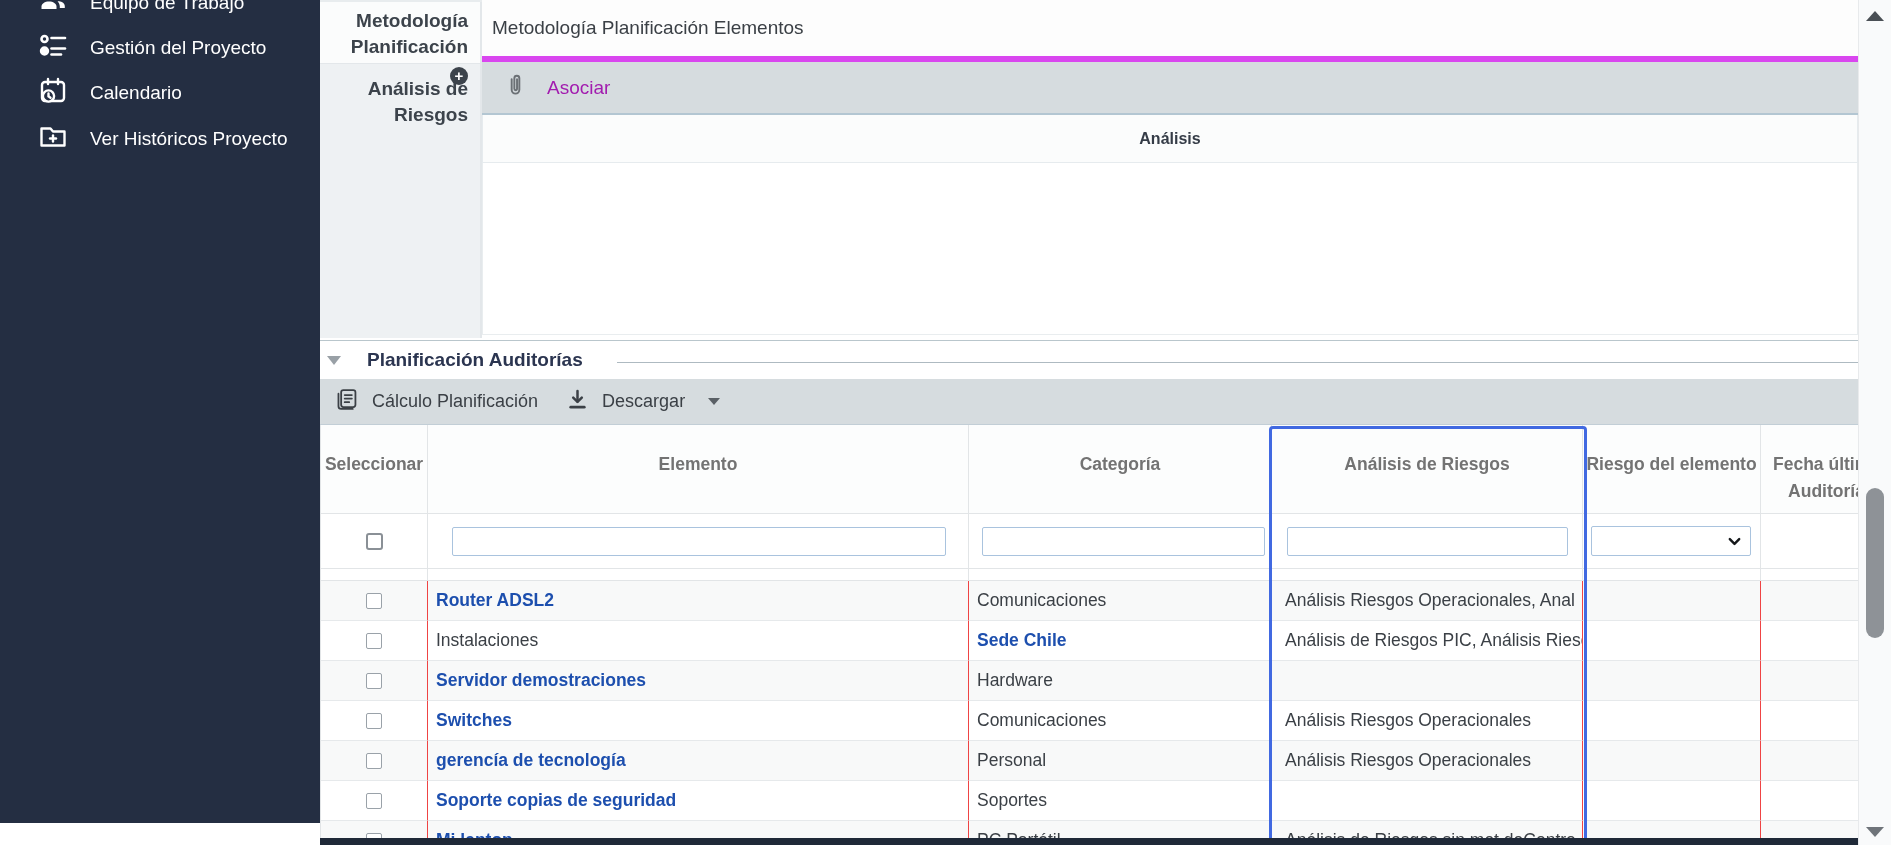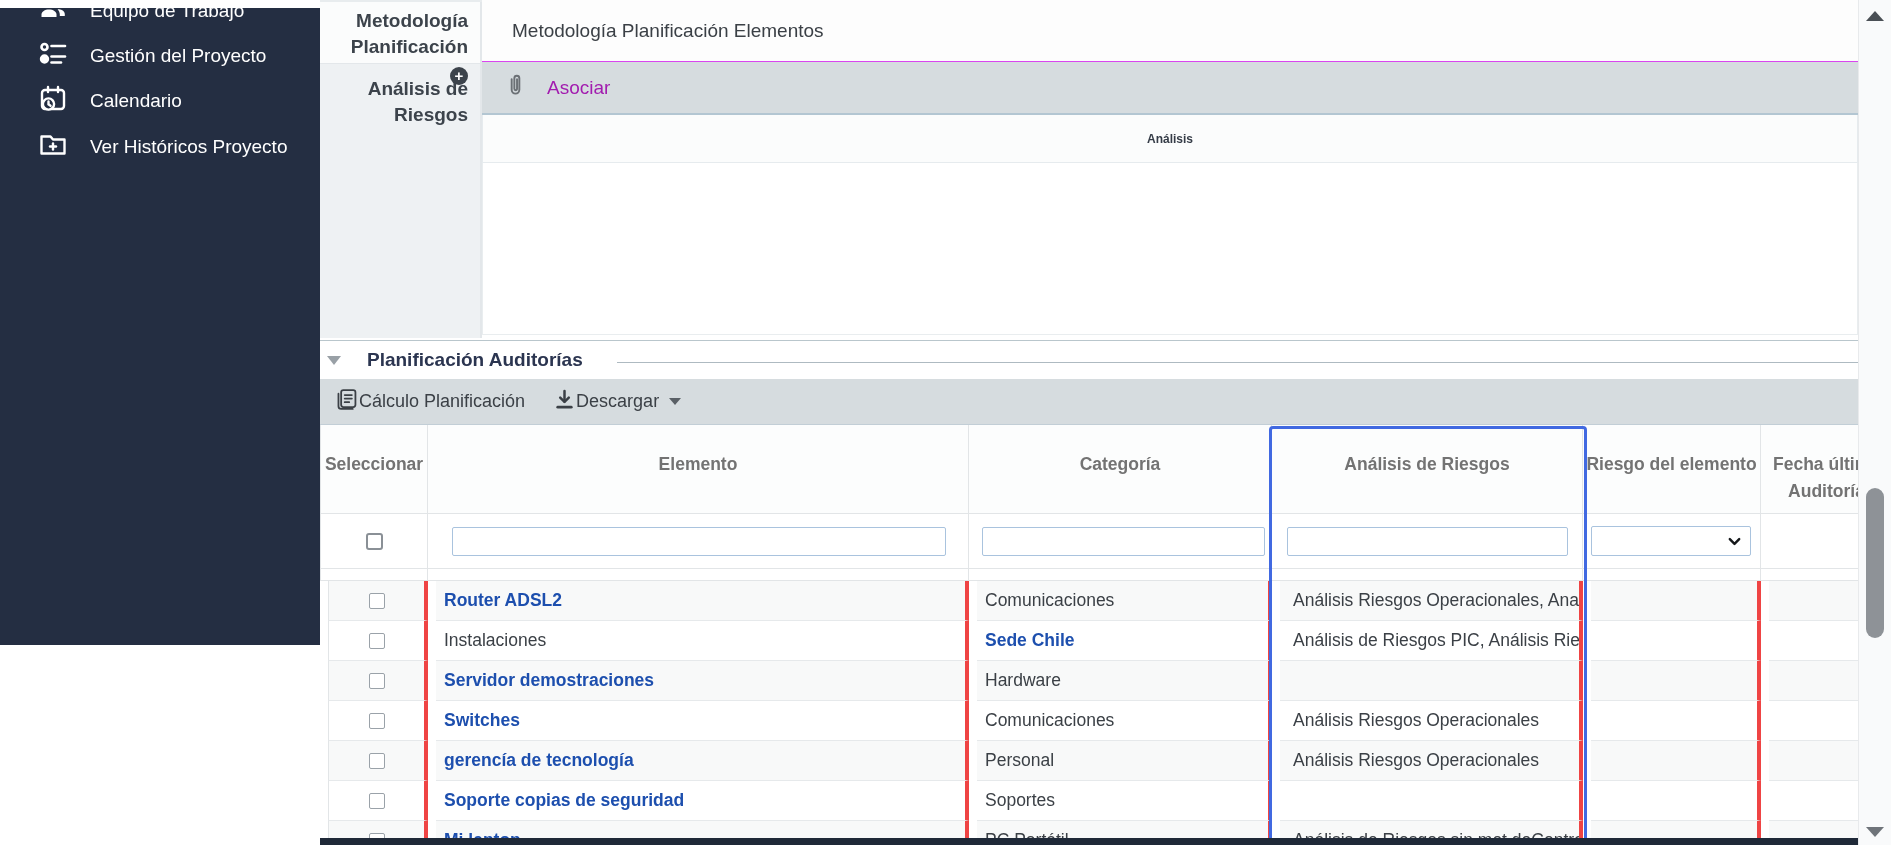--- a/index.html
+++ b/index.html
@@ -1,57 +1,57 @@
 <!DOCTYPE html>
 <html><head>
 <meta charset="utf-8">
 <style>
   * { margin:0; padding:0; box-sizing:border-box; }
   html,body { background:#fff; }
   body { font-family:"Liberation Sans", sans-serif; }
   .screen { position:relative; width:1891px; height:845px; background:#fff; overflow:hidden; }
 
   
-  .sidebar { position:absolute; left:0; top:8px; width:320px; height:637px; background:#242e42; overflow:hidden; }
+  .sidebar { position:absolute; left:0; top:0; width:320px; height:823px; background:#242e42; overflow:hidden; }
   .nav-item { position:absolute; left:0; width:100%; height:46px; display:flex; align-items:center;
               padding-left:38px; gap:22px; color:#fff; font-size:19px; cursor:pointer; white-space:nowrap; }
   .nav-item svg { width:30px; height:30px; flex:none; }
 
   
   .label-col { position:absolute; left:320px; top:0; width:162px; height:338px; border-top:2px solid #e8ecee; }
   .label-cell { text-align:right; font-weight:bold; font-size:19px; color:#3c434b; line-height:26px;
                 padding:6px 12px 0 8px; border-right:2px solid #e3e7ea; }
   .label-cell.first { height:62px; background:#fbfcfc; border-bottom:1px solid #e3e7ea; }
   .label-cell.second { height:274px; background:#eef1f3; padding-top:12px; }
   .plus-circle { display:inline-block; width:18px; height:18px; border-radius:50%; background:#3c434b;
                  color:#fff; font-size:15px; line-height:18px; text-align:center; font-weight:bold;
                  vertical-align:-2px; margin-left:6px; }
 
   .form-content { position:absolute; left:482px; top:0; width:1376px; height:338px; }
-  .field-value { height:62px; border-bottom:1px solid #d946ef; display:flex; align-items:center;
-                 padding-left:30px; font-size:19px; color:#3b4046; background:#fdfdfd; }
+  .field-value { height:62px; border-bottom:6px solid #d946ef; display:flex; align-items:center;
+                 padding-left:10px; font-size:19px; color:#3b4046; background:#fdfdfd; }
   .asociar-bar { height:53px; background:#d6dcdf; border-bottom:2px solid #b3c6d2; display:flex;
                  align-items:center; padding-left:22px; gap:20px; color:#a21caf; font-size:19px; cursor:pointer; }
   .analisis-header { height:48px; background:#fbfcfc; border:1px solid #e6ebee; border-top:none;
                      display:flex; align-items:center; justify-content:center; font-weight:bold;
-                     font-size:12px; color:#353c47; }
+                     font-size:16px; color:#353c47; }
   .analisis-body { height:172px; background:#fff; border:1px solid #e9edef; border-top:none; }
 
   
   .section { position:absolute; left:320px; top:340px; width:1538px; height:505px;
              border-top:1px solid #b9c6cc; overflow:hidden; background:#fff; }
   .section-title { height:38px; display:flex; align-items:center; padding-left:7px; gap:26px; }
   .collapse-arrow { width:0; height:0; border-left:7px solid transparent; border-right:7px solid transparent;
                     border-top:9px solid #99a0a6; flex:none; cursor:pointer; }
   .title-text { font-weight:bold; font-size:19px; color:#2b3550; white-space:nowrap; }
   .title-rule { flex:1; border-top:1px solid #aebac1; margin-left:8px; margin-top:4px; }
 
   .toolbar { height:46px; background:#d6dcdf; border-bottom:1px solid #c2ced6; display:flex;
              align-items:center; padding-left:14px; color:#3b4046; font-size:18px; }
-  .tb-btn { display:flex; align-items:center; cursor:pointer; margin-right:28px; }
+  .tb-btn { display:flex; align-items:center; gap:13px; cursor:pointer; margin-right:28px; }
   .tb-btn svg { flex:none; }
   .caret-down { width:0; height:0; border-left:6px solid transparent; border-right:6px solid transparent;
                 border-top:7px solid #5a6066; margin-left:10px; }
 
   
   .grid { position:relative; width:1573px; }
   .grid-row { display:grid; grid-template-columns:108px 541px 303px 311px 178px 132px; }
   .grid-row > div { border-right:1px solid #e2e5e7; border-bottom:1px solid #e2e5e7; overflow:hidden; }
   .grid-row > div:first-child { border-left:1px solid #e2e5e7; }
 
@@ -66,22 +66,22 @@
                font-family:"Liberation Sans",sans-serif; font-size:16px; color:#3b4046; padding:0 6px; }
   .checkbox { width:17px; height:17px; border:2px solid #8a9096; border-radius:3px; background:#fff; cursor:pointer; }
   .row-checkbox { width:16px; height:16px; border:1.5px solid #9aa2a9; border-radius:2px; background:#fff; cursor:pointer; }
   .select-box { margin-left:8px; width:160px; height:30px; border:1px solid #a9c3de; border-radius:2px;
                 background:#fff; display:flex; align-items:center; justify-content:space-between;
                 padding:0 8px; cursor:pointer; font-size:16px; color:#3b4046; }
 
   .gap-row { height:12px; }
 
   .data-row { height:40px; font-size:17.5px; color:#3b4046; }
-  .data-row > div { border-right:4px solid #ef4444; border-bottom:1px solid #e6e9eb;
-                    display:flex; align-items:center; padding-left:8px; white-space:nowrap;margin-left:8px; }
+  .data-row > div { border-right:1px solid #ef4444; border-bottom:1px solid #e6e9eb;
+                    display:flex; align-items:center; padding-left:8px; white-space:nowrap; }
   .data-row > div:first-child { justify-content:center; padding-left:0; }
   .data-row.odd > div { background:#f8f9f9; }
   .data-row .analisis-cell { padding-left:13px; }
   .link { color:#1d4fae; font-weight:bold; cursor:pointer; }
 
   .highlight-box { position:absolute; left:949px; top:85px; width:318px; height:430px;
                    border:3px solid #4169e1; border-radius:4px; pointer-events:none; z-index:6; }
 
   
   .scrollbar { position:absolute; right:0; top:0; width:33px; height:845px; background:#f9fafb;

